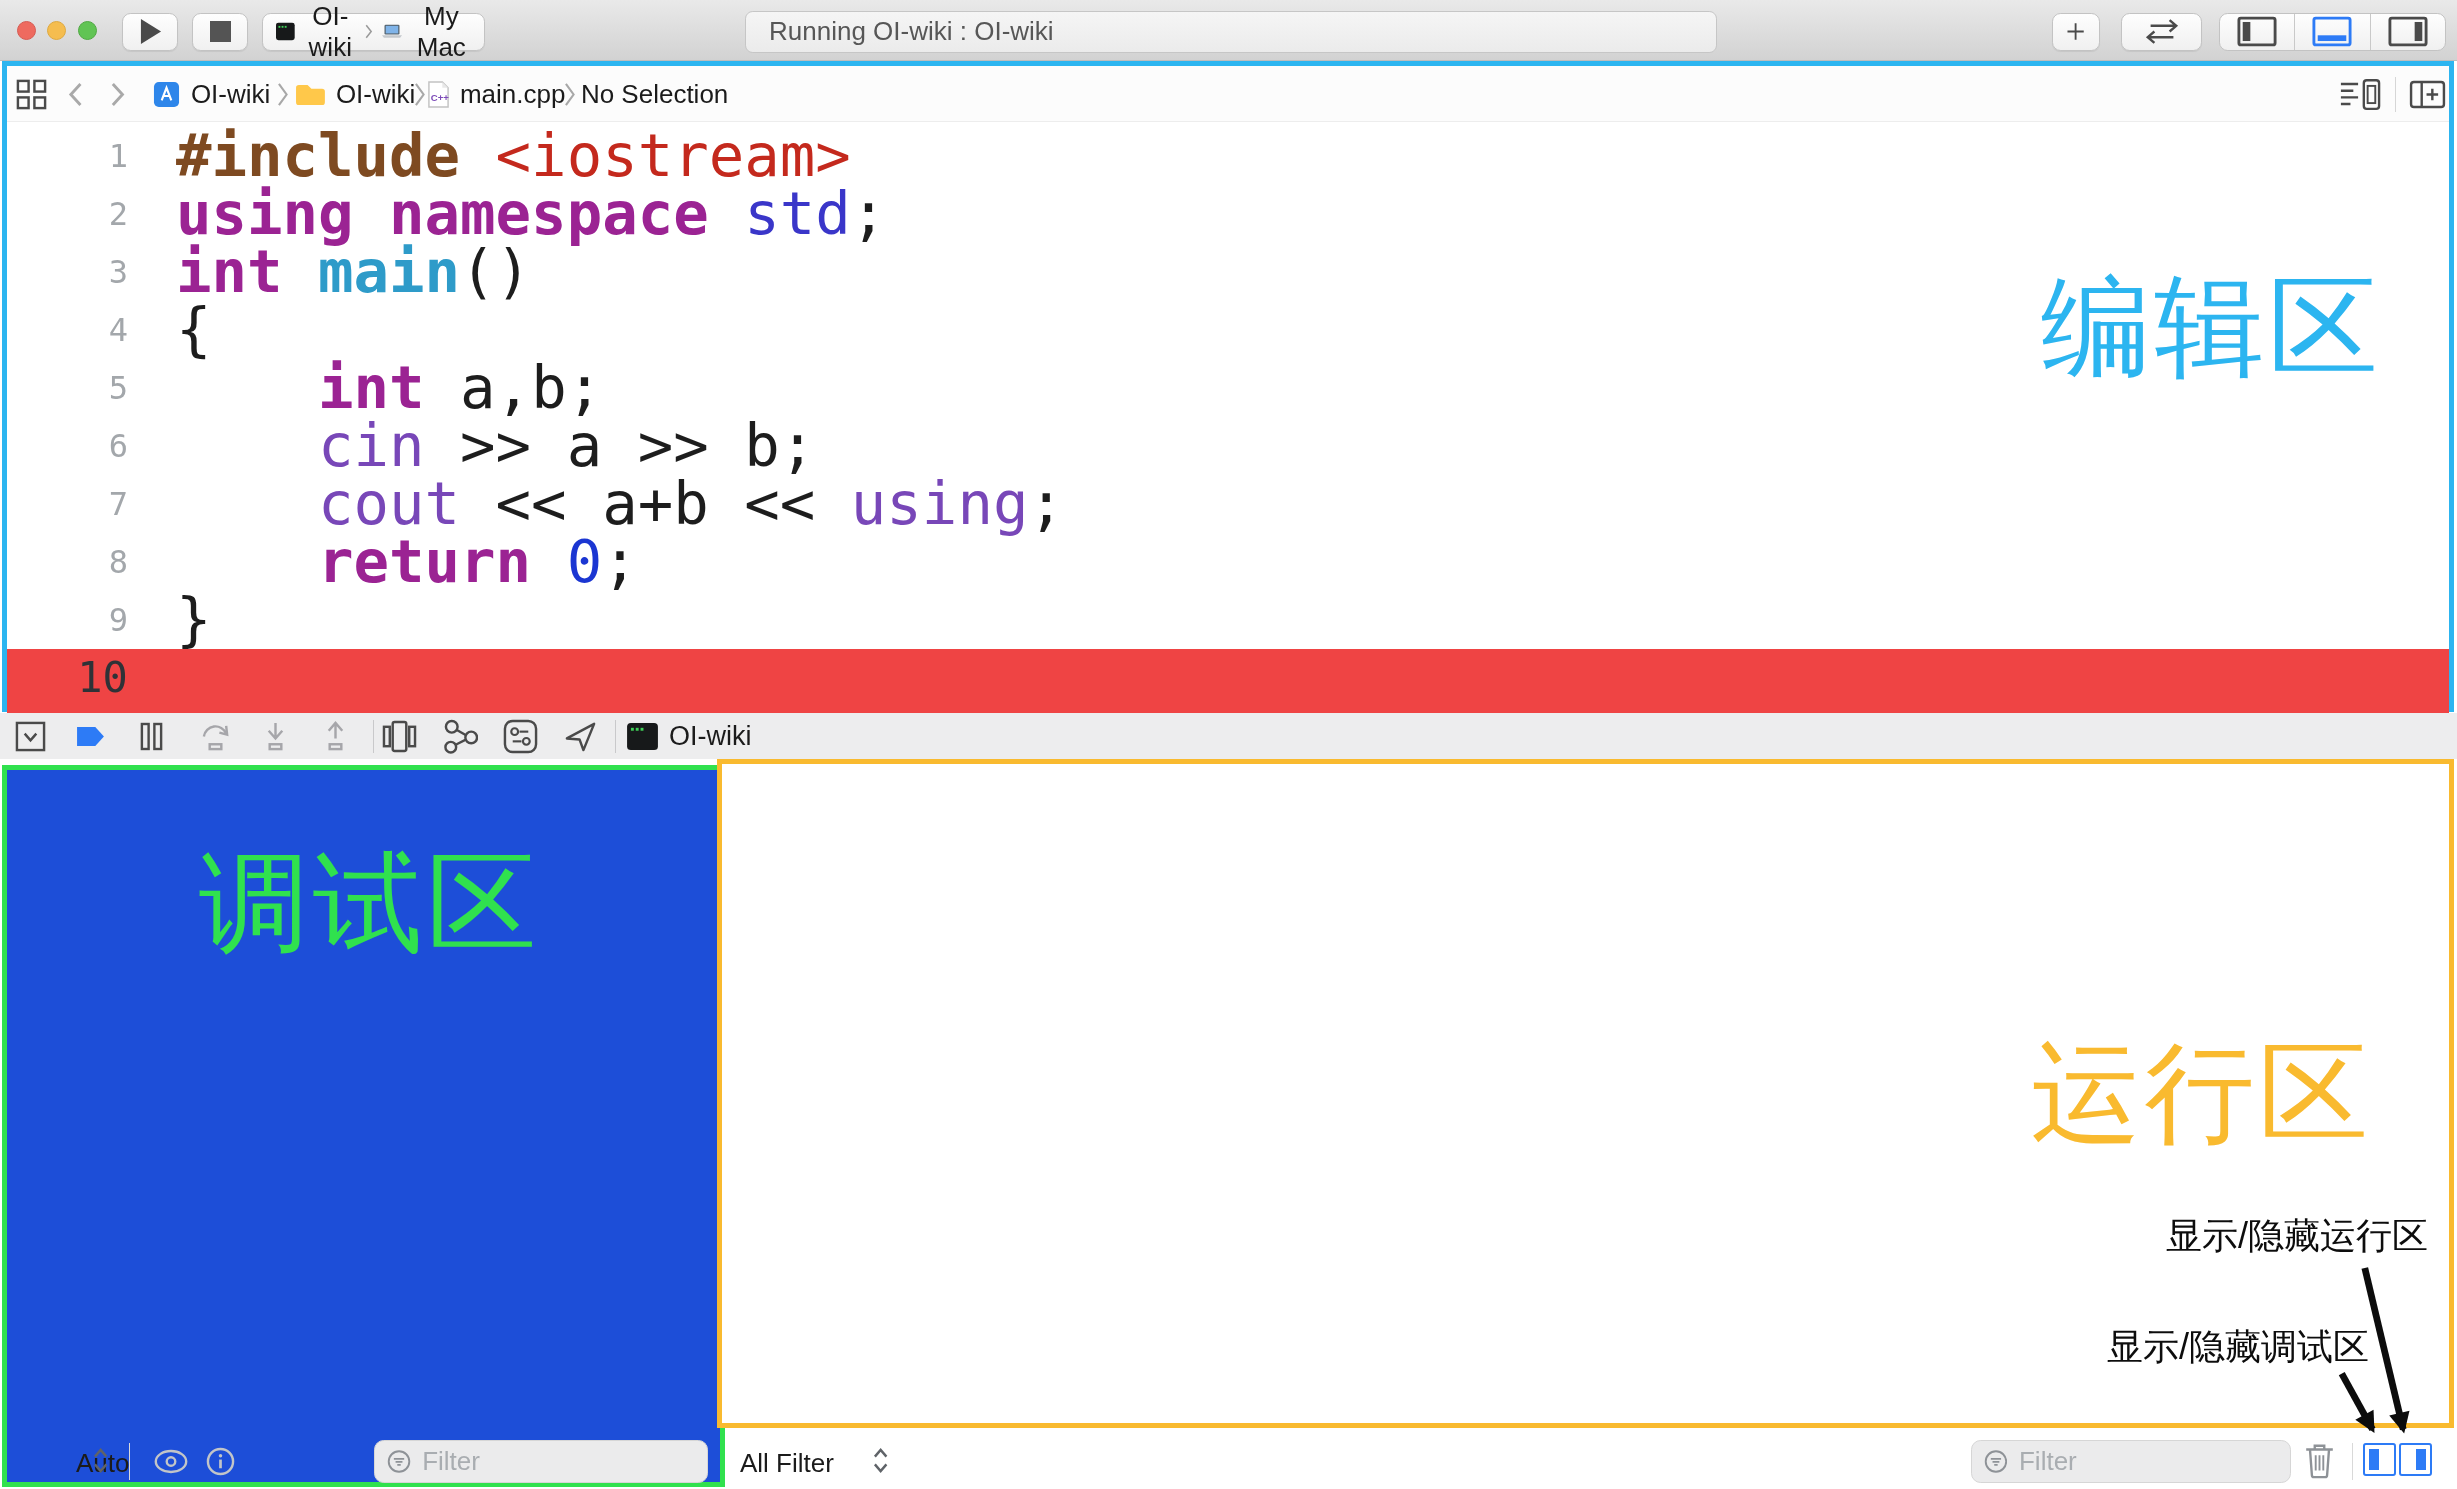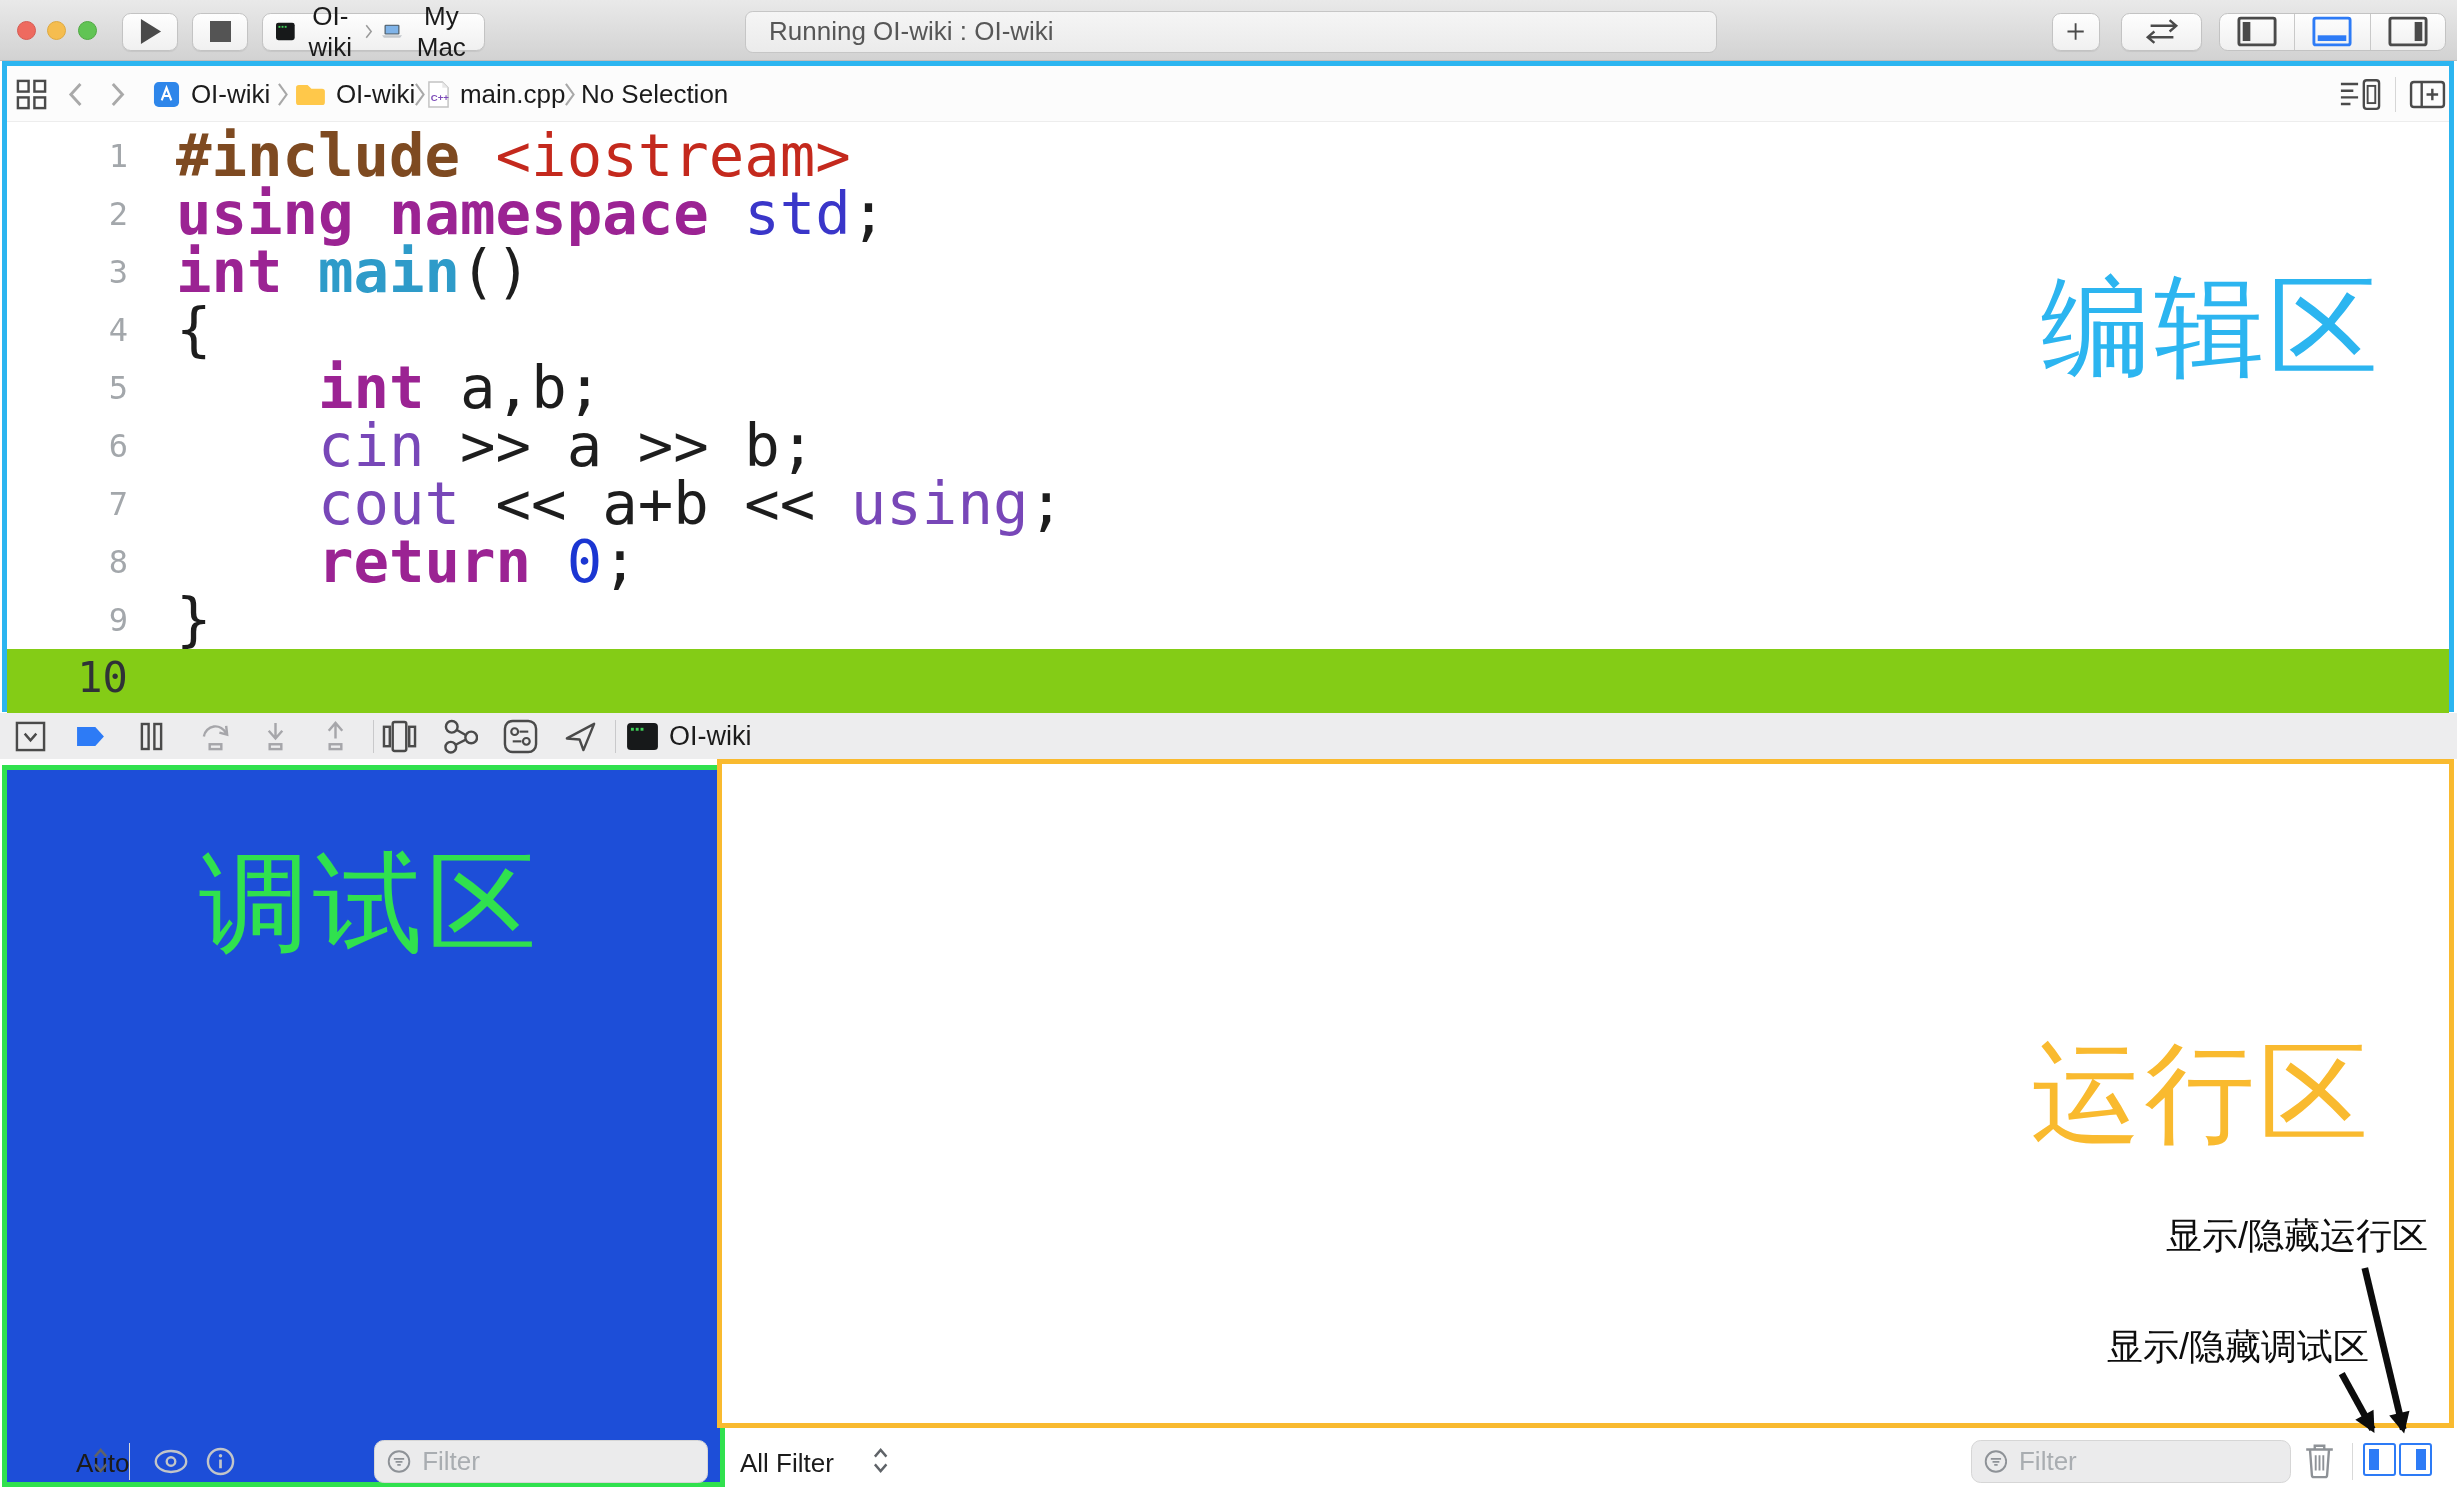--- a/index.html
+++ b/index.html
@@ -25,21 +25,21 @@
   .seg{flex:1;display:flex;align-items:center;justify-content:center;}
   .seg + .seg{border-left:1px solid #c9c9c9;}
 
   
   .editor-box{position:absolute;left:1.9px;top:61px;width:2452px;height:651px;background:#fff;
               border:5.8px solid var(--accent-cyan);}
   .jumpbar{position:relative;height:56px;background:#fcfcfc;border-bottom:1px solid #ededed;}
   .jb{position:absolute;top:0;height:56px;display:flex;align-items:center;font-size:25px;}
   .code{position:relative;padding-top:4.8px;}
   .crow{position:relative;height:58px;}
-  .crow.current{background:#84cc16;height:76px;}
+  .crow.current{background:#ef4444;height:76px;}
   .gut{position:absolute;left:0;width:121px;text-align:right;
        font-family:"DejaVu Sans Mono",monospace;font-size:32px;line-height:58px;color:#a3a7ab;}
   .crow.current .gut{color:#2f3237;font-size:42px;}
   .ctext{position:absolute;left:169px;white-space:pre;
          font-family:"DejaVu Sans Mono",monospace;font-size:59px;line-height:58px;}
   .tok-keyword{color:var(--code-keyword);font-weight:bold;text-align:right;}
   .tok-preprocessor{color:var(--code-preprocessor);font-weight:bold;}
   .tok-string{color:var(--code-string);}
   .tok-type{color:var(--code-type);}
   .tok-function{color:var(--code-function);font-weight:bold;}

